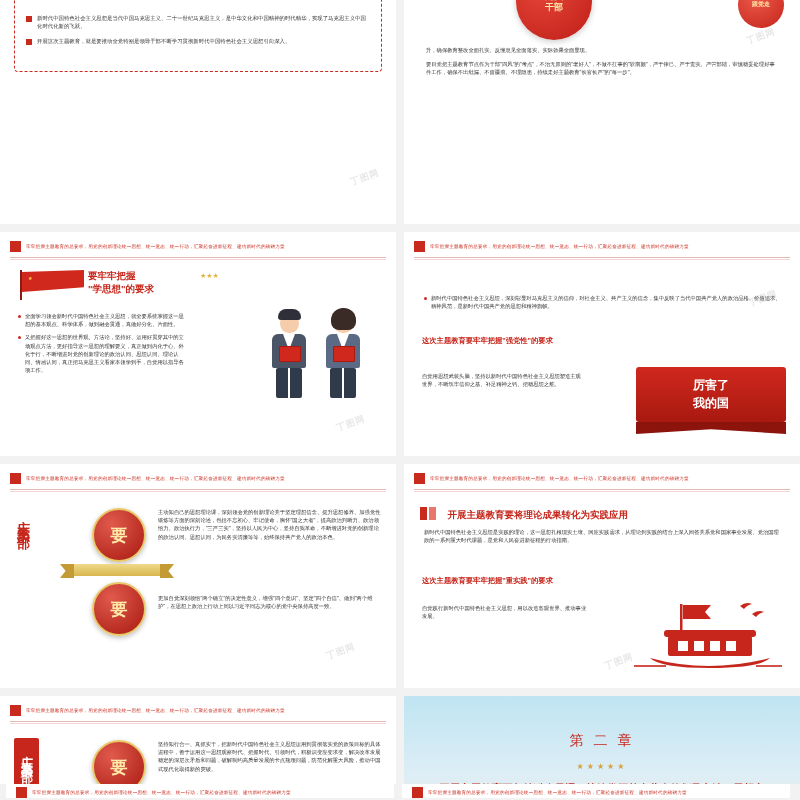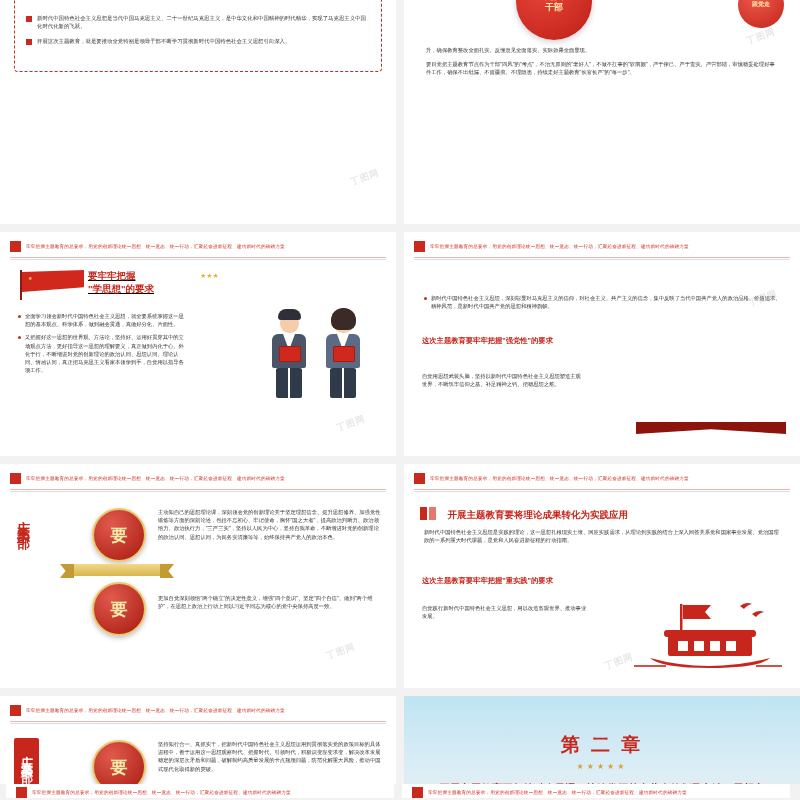--- a/index.html
+++ b/index.html
@@ -147,21 +147,21 @@
   
   .boat{position:absolute;right:12px;bottom:14px;width:160px;height:78px;}
   .boat svg{width:100%;height:100%;}
   
   .chapter{
     background:linear-gradient(#bfe4f2 0%,#ddeef6 35%,#f8e9d2 70%,#f3dcc0 100%);
     position:relative;overflow:hidden;
   }
   .ch-title{
     position:absolute;top:36px;left:0;right:0;text-align:center;
-    color:#c6261b;font-weight:bold;font-size:19px;letter-spacing:3px;
+    color:#c6261b;font-weight:normal;font-size:14px;letter-spacing:3px;
   }
   .ch-stars{position:absolute;top:66px;left:0;right:0;text-align:center;color:#d7a13c;font-size:8px;letter-spacing:3px;}
   .ch-sub{
     position:absolute;top:84px;left:28px;right:28px;text-align:center;
     color:#b8261a;font-weight:bold;font-size:10.5px;line-height:1.7;
   }
   
   .wm{
     position:absolute;color:rgba(120,120,120,.18);font-size:9px;font-weight:bold;
     letter-spacing:1px;transform:rotate(-20deg);pointer-events:none;user-select:none;
@@ -210,21 +210,21 @@
       <span class="rule"></span>
       <span class="rule2"></span>
     </div>
 
     <div class="flag">
       <div class="pole"></div>
       <div class="cloth"></div>
       <div class="star">★</div>
     </div>
 
-    <div style="position:absolute;left:88px;top:38px;width:120px;text-decoration:underline;">
+    <div style="position:absolute;left:88px;top:38px;width:120px;">
       <div class="head-red">要牢牢把握</div>
       <div class="head-red">"学思想"的要求</div>
     </div>
     <div style="position:absolute;left:200px;top:40px;color:#e0b23c;font-size:7px;">★★★</div>
 
     <div style="position:absolute;left:18px;top:80px;width:170px;">
       <div class="dotrow">
         <span class="dot"></span>
         <span class="ptxt">全面学习领会新时代中国特色社会主义思想，就全要系统掌握这一思想的基本观点、科学体系，做到融会贯通，真做好分化、片面性。</span>
       </div>
@@ -273,20 +273,24 @@
         <span class="dot"></span>
         <span class="ptxt">新时代中国特色社会主义思想，深刻彰显对马克思主义的信仰，对社会主义、共产主义的信念，集中反映了当代中国共产党人的政治品格、价值追求、精神风范，是新时代中国共产党的思想和精神旗帜。</span>
       </div>
     </div>
 
     <div style="position:absolute;left:18px;top:104px;width:150px;" class="head-sub">这次主题教育要牢牢把握"强党性"的要求</div>
 
     <div style="position:absolute;left:18px;top:140px;width:160px;" class="ptxt">自觉用思想武装头脑，坚持以新时代中国特色社会主义思想塑造主观世界，不断筑牢信仰之基、补足精神之钙、把稳思想之舵。</div>
 
     <div class="lh-banner">
+      <div class="lh-main">
+        <div>厉害了</div>
+        <div>我的国</div>
+      </div>
       <div class="lh-tail"></div>
     </div>
     <div class="wm" style="right:22px;top:60px;">丁图网</div>
   </div>
 
   <div class="slide">
     <div class="topbar">
       <span class="blk"></span>
       <span class="bartext">牢牢把握主题教育的总要求，用党的创新理论统一思想、统一意志、统一行动，汇聚起奋进新征程、建功新时代的磅礴力量</span>
       <span class="rule"></span>

